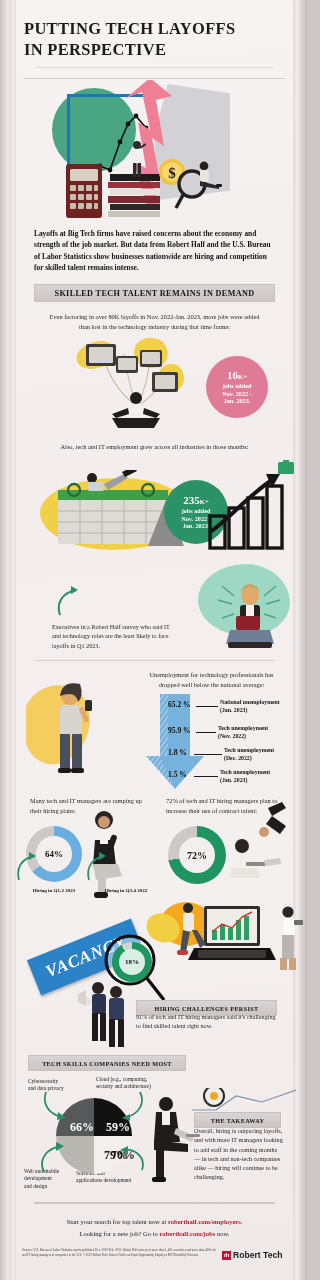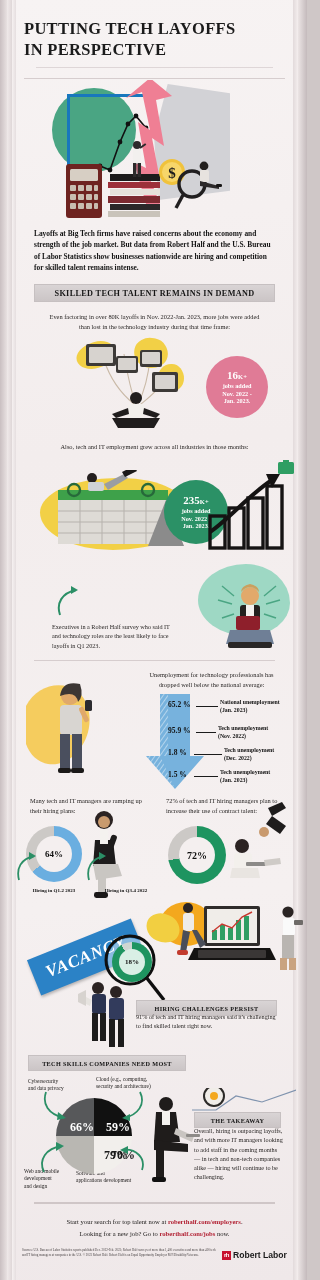--- a/index.html
+++ b/index.html
@@ -620,17 +620,17 @@
       </div>
       <div>
         <span>Looking for a new job? Go to </span><a href="#" class="link">roberthalf.com/jobs</a><span> now.</span>
       </div>
     </div>
 
     <div class="inner src" style="top:1248px;left:6px;width:196px;">Sources: U.S. Bureau of Labor Statistics reports published Dec. 2022-Feb. 2023; Robert Half surveys of more than 1,400 executives and more than 400 tech and IT hiring managers at companies in the U.S. © 2023 Robert Half. Robert Half is an Equal Opportunity Employer M/F/Disability/Veterans.</div>
 
     <div class="rh-logo" style="left:206px;top:1250px;">
       <span class="rh-mark">rh</span>
-      <span class="rh-word">Robert Labor</span>
+      <span class="rh-word">Robert Tech</span>
     </div>
 
   </div>
 </div>
 
 </body></html>

